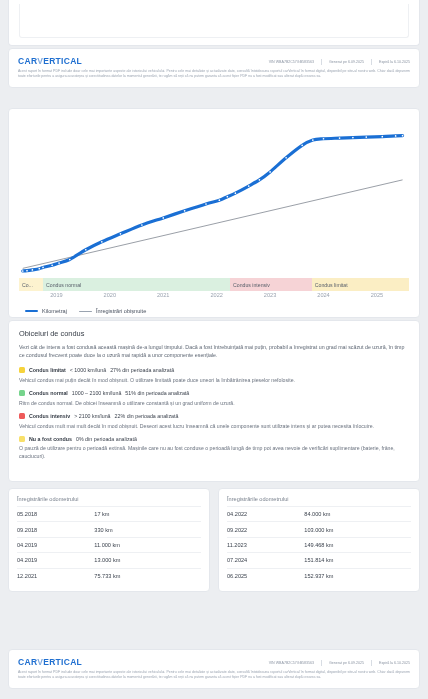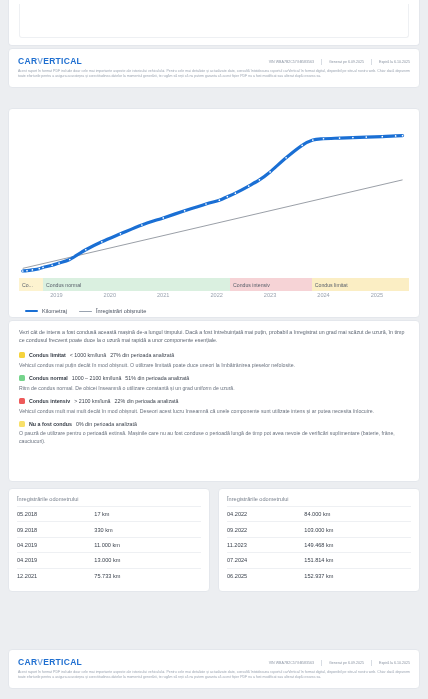--- a/index.html
+++ b/index.html
@@ -344,20 +344,21 @@
         <span>Kilometraj</span>
       </div>
       <div class="legend-item">
         <span class="swatch grey"></span>
         <span>Înregistrări obișnuite</span>
       </div>
     </div>
   </div>
 
   <div class="card habits-card">
+    <div class="h-title">Obiceiuri de condus</div>
     <div class="h-intro">Vezi cât de intens a fost condusă această mașină de-a lungul timpului. Dacă a fost întrebuințată mai puțin, probabil a înregistrat un grad mai scăzut de uzură, în timp ce condusul frecvent poate duce la o uzură mai rapidă a unor componente esențiale.</div>
     <div id="habit-items">
         <div class="item">
           <div class="item-head">
             <span class="dot yellow"></span>
             <span class="label">Condus limitat</span>
             <span class="range">&lt; 1000 km/lună</span>
             <span class="pct">27% din perioada analizată</span>
           </div>
           <div class="item-desc">Vehicul condus mai puțin decât în mod obișnuit. O utilizare limitată poate duce uneori la îmbătrânirea pieselor nefolosite.</div>

